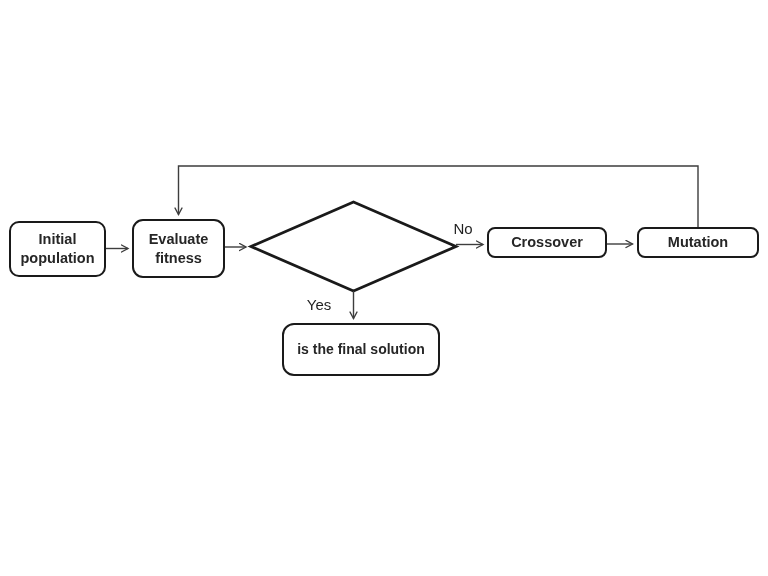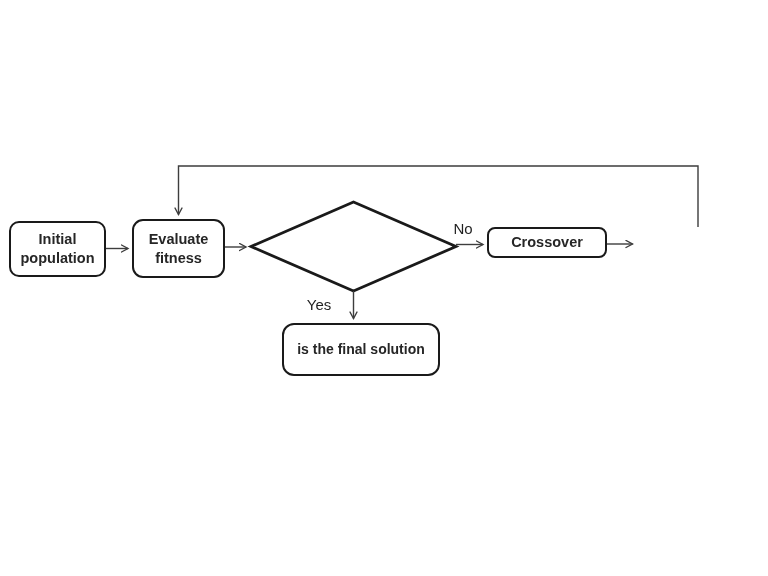--- a/index.html
+++ b/index.html
@@ -94,18 +94,21 @@
 
 
   <div class="edge-label edge-label-no">No</div>
 
   <div class="edge-label edge-label-yes">Yes</div>
 
   <div class="node node-crossover">
     <span>Crossover</span>
   </div>
 
+  <div class="node node-mutation">
+    <span>Mutation</span>
+  </div>
 
   <div class="node node-final">
     <span>is the final solution</span>
   </div>
 
 </div>
 
 </body></html>

